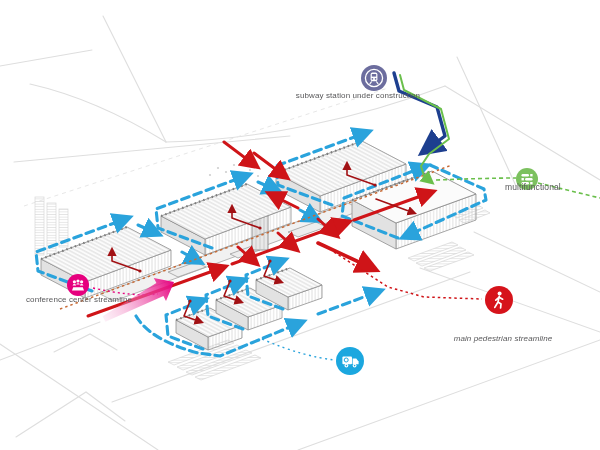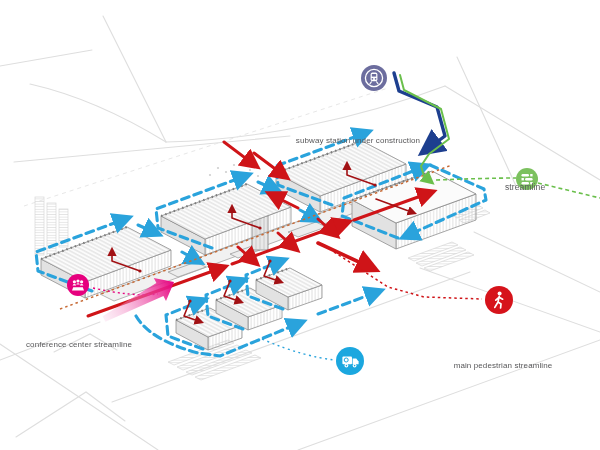--- a/index.html
+++ b/index.html
@@ -21,21 +21,21 @@
   .red{stroke:var(--pedestrian_red);stroke-width:3;fill:none;stroke-linecap:round;stroke-linejoin:round;}
   .redleader{stroke:var(--pedestrian_red);stroke-width:1.5;fill:none;stroke-dasharray:2.5 3;}
   .orangedot{stroke:var(--axis_orange_dotted);stroke-width:1.5;fill:none;stroke-dasharray:2.5 3;}
   .hook{stroke:var(--branch_darkred);stroke-width:1.6;fill:none;stroke-linecap:round;stroke-linejoin:round;}
   .node{fill:var(--branch_darkred);}
   .navy{stroke:var(--subway_navy);stroke-width:3.4;fill:none;stroke-linecap:round;stroke-linejoin:round;}
   .green{stroke:var(--subway_green);stroke-width:2;fill:none;stroke-linecap:round;stroke-linejoin:round;}
   .greendash{stroke:var(--subway_green);stroke-width:1.6;fill:none;stroke-dasharray:4 3;}
   .pinkleader{stroke:var(--conference_pink);stroke-width:1.4;fill:none;stroke-dasharray:2 3;}
   .lbl{position:absolute;color:var(--label_text,#58585a);font-size:8px;letter-spacing:.1px;}
-  .ctr{text-align:center;margin-top:45px;}
+  .ctr{text-align:center;}
   .badge{position:absolute;border-radius:50%;display:flex;align-items:center;justify-content:center;}
 </style>
 </head>
 <body>
 
 <div id="stage">
 
 <svg id="scene" width="600" height="450" viewBox="0 0 600 450">
   <defs>
     <pattern id="hatchH" width="4" height="2.6" patternUnits="userSpaceOnUse">
@@ -256,41 +256,41 @@
   <svg width="22" height="22" viewBox="0 0 22 22">
     <rect x="5.5" y="6" width="7.5" height="2.4" rx="1.2" fill="#fff"></rect>
     <rect x="14.2" y="6" width="2.4" height="2.4" fill="#fff"></rect>
     <rect x="5.5" y="10" width="2.4" height="2.4" fill="#fff"></rect>
     <rect x="9.1" y="10" width="7.5" height="2.4" rx="1.2" fill="#fff"></rect>
     <rect x="5.5" y="14" width="7.5" height="2.4" rx="1.2" fill="#fff"></rect>
     <rect x="14.2" y="14" width="2.4" height="2.4" fill="#fff"></rect>
   </svg>
 </div>
 <div class="lbl" style="left:505px;top:181px;width:90px;line-height:13px;font-size:8.5px;">
-  <div>streamline</div>
+  <div>multifunctional</div>
 </div>
 
 <div class="badge" style="left:67px;top:274px;width:22px;height:22px;background:var(--conference_pink);">
   <svg width="22" height="22" viewBox="0 0 22 22">
     <circle cx="7.4" cy="7.8" r="1.6" fill="#fff"></circle>
     <circle cx="11" cy="7" r="1.6" fill="#fff"></circle>
     <circle cx="14.6" cy="7.8" r="1.6" fill="#fff"></circle>
     <path d="M5.6,11.4 a1.9,1.9 0 0 1 3.6,0 Z M9.2,10.6 a1.9,1.9 0 0 1 3.6,0 Z M12.8,11.4 a1.9,1.9 0 0 1 3.6,0 Z" fill="#fff"></path>
     <path d="M6.2,13.2 H15.8 L17,16.4 H5 Z" fill="#fff"></path>
   </svg>
 </div>
 <div class="lbl ctr" style="left:-1px;top:295px;width:160px;text-align:center;">conference center streamline</div>
 
 <div class="badge" style="left:485px;top:286px;width:28px;height:28px;background:var(--icon_red);">
   <svg width="28" height="28" viewBox="0 0 28 28">
     <circle cx="14.6" cy="7.6" r="2" fill="#fff"></circle>
     <path d="M14.2,10.4 L13,16 M14.2,11.2 L17.6,13.2 M14.2,11.2 L10.8,14.2 M13,16 L9.8,21.4 M13,16 L16,18 L15.6,22" stroke="#fff" stroke-width="1.7" fill="none" stroke-linecap="round" stroke-linejoin="round"></path>
   </svg>
 </div>
-<div class="lbl ctr" style="left:423px;top:316px;width:160px;">main pedestrian streamline</div>
+<div class="lbl ctr" style="left:423px;top:334px;width:160px;font-style:italic;">main pedestrian streamline</div>
 
 <div class="badge" style="left:336px;top:347px;width:28px;height:28px;background:var(--icon_blue);">
   <svg width="28" height="28" viewBox="0 0 28 28">
     <rect x="6.4" y="9.6" width="9.6" height="7.6" rx="1" fill="#fff"></rect>
     <path d="M16.6,11.6 h3.6 l2.4,2.8 v2.8 h-6 z" fill="#fff"></path>
     <circle cx="10.2" cy="13" r="2" fill="none" stroke="var(--icon_blue)" stroke-width="1"></circle>
     <circle cx="10.4" cy="18.6" r="1.9" fill="#fff"></circle>
     <circle cx="10.4" cy="18.6" r="0.8" style="fill:var(--icon_blue)"></circle>
     <circle cx="18.6" cy="18.6" r="1.9" fill="#fff"></circle>
     <circle cx="18.6" cy="18.6" r="0.8" style="fill:var(--icon_blue)"></circle>

